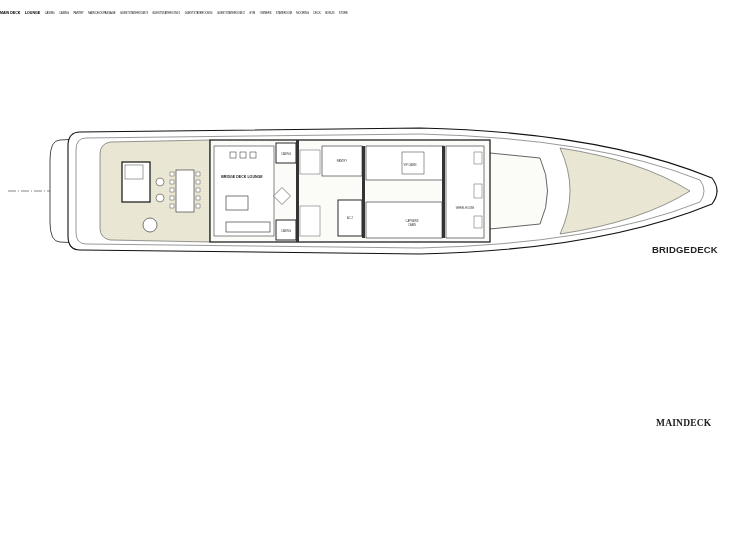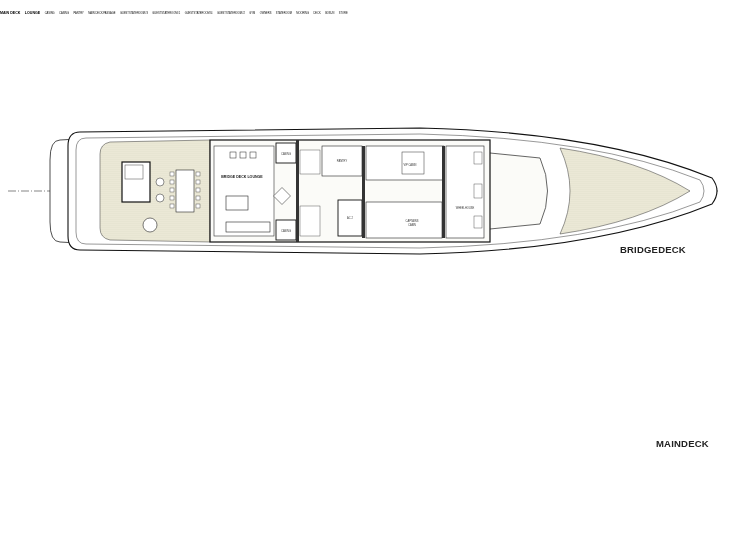--- a/index.html
+++ b/index.html
@@ -201,17 +201,17 @@
 
     
     <g fill="#333">
       <rect x="340" y="302" width="3" height="120">
       <rect x="466" y="304" width="3" height="116">
       <rect x="508" y="306" width="3" height="110">
     </rect></rect></rect></g>
   </path></path></path></circle></rect></rect></rect></rect></rect></circle></rect></rect></rect></rect></rect></circle></rect></rect></path></path></path></ellipse></path></rect></path></line></g>
 
 
-<div class="deck-title" style="left:620px; top:244px;">BRIDGEDECK</div>
-<div class="deck-title" style="left:656px; top:438px;">MAINDECK</div>
+<div class="deck-title" style="left:652px; top:244px;">BRIDGEDECK</div>
+<div class="deck-title" style="left:656px; top:418px;font-family:Liberation Serif, serif;">MAINDECK</div>
 
 
 
 
 </body></html>

